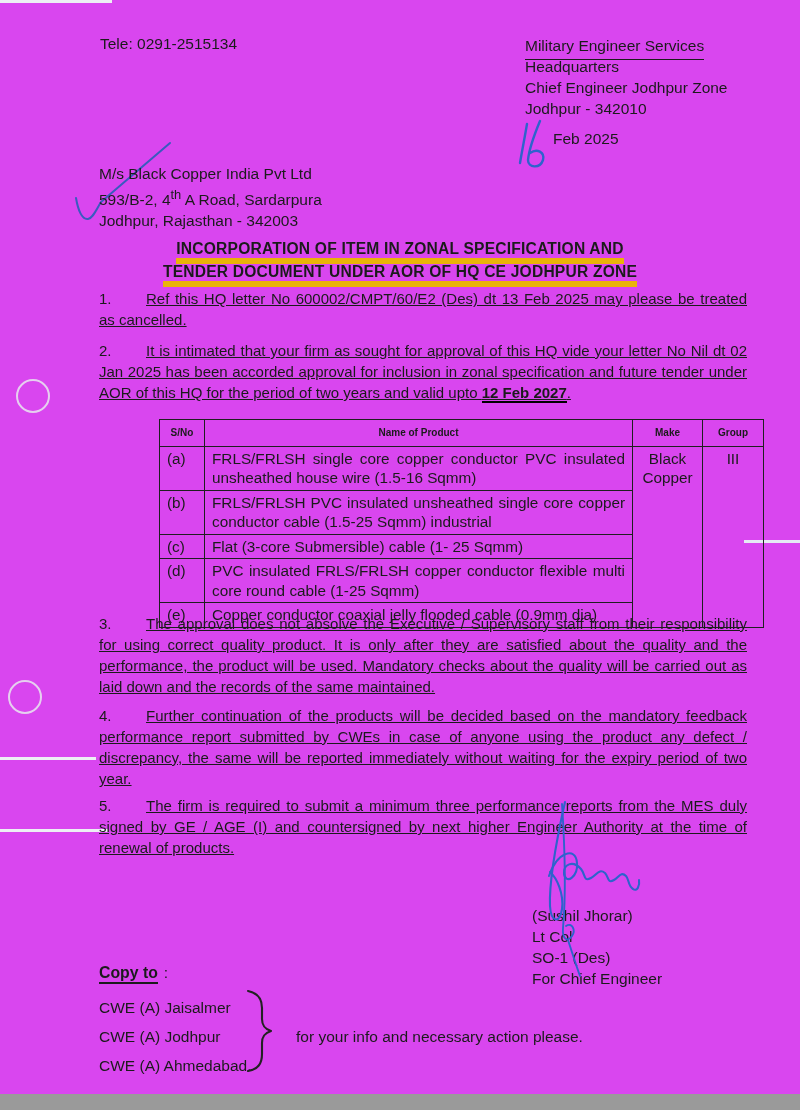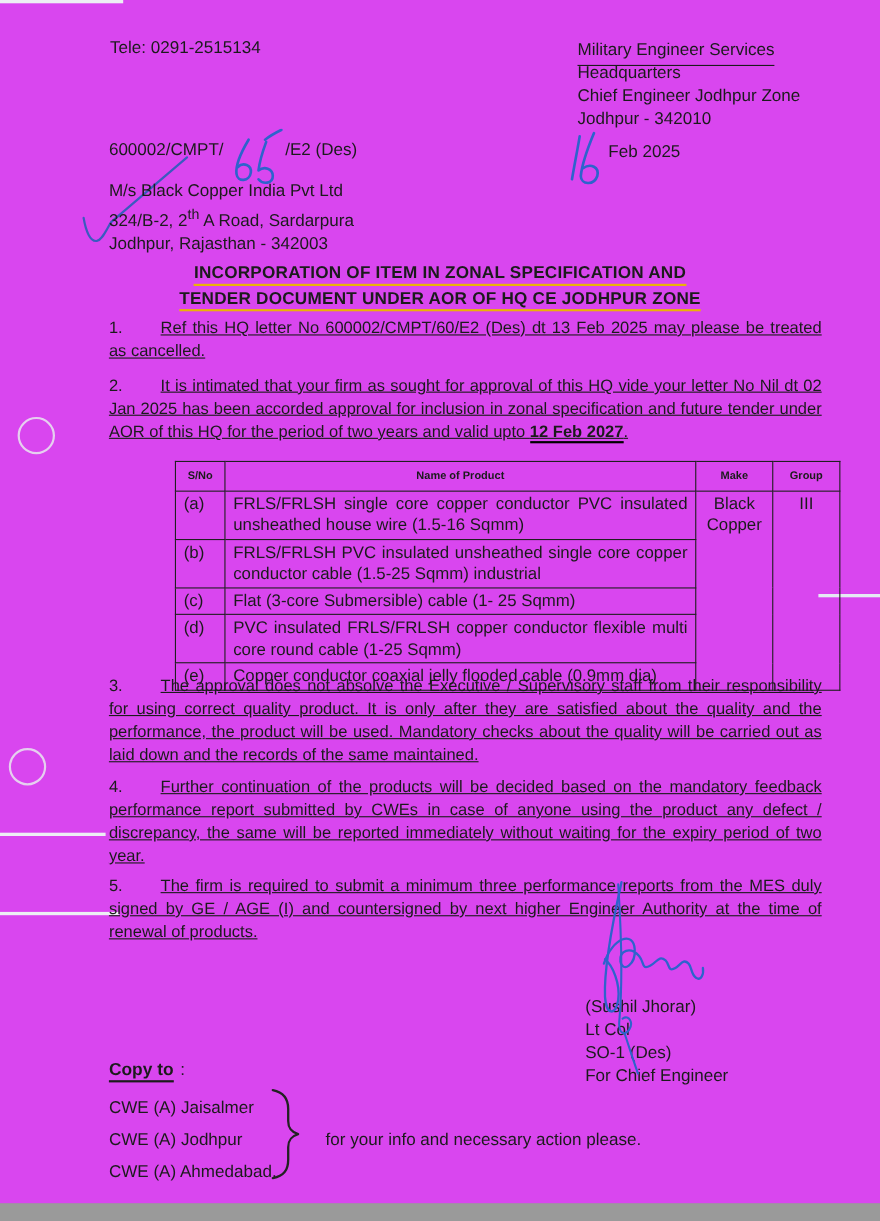--- a/index.html
+++ b/index.html
@@ -9,21 +9,21 @@
     font-family:"Liberation Sans","DejaVu Sans",sans-serif;
     color:#1b1b1b;
   }
   .abs{position:absolute;}
   .txt{font-size:15.5px;line-height:21px;}
   .para{width:648px;text-align:justify;font-size:15px;line-height:21px;text-decoration:underline;}
   .pnum{display:inline-block;width:47px;}
   .bold-u{font-weight:bold;border-bottom:2px solid #000000;}
   .u-line{border-bottom:1.6px solid #1b1b1b;padding-bottom:5px;}
   .subject{font-weight:bold;text-align:center;font-size:15.6px;line-height:23px;letter-spacing:.2px;}
-  .subject span{border-bottom:2px solid #eab308;padding-bottom:1px;}
+  .subject span{border-bottom:6px solid #eab308;padding-bottom:1px;}
   .hdr-line{font-size:15.5px;line-height:21px;}
   table.prod{border-collapse:collapse;table-layout:fixed;width:604px;}
   table.prod th,table.prod td{
     border:1.7px solid #1f1f1f;font-size:15.3px;line-height:19.5px;
     padding:2px 7px;vertical-align:top;word-wrap:break-word;
   }
   table.prod th{text-align:center;padding:3px 6px;font-size:10px;}
   td.c-sno{text-align:left;}
   td.c-prod{text-align:justify;}
   td.c-make,td.c-group{text-align:center;vertical-align:middle;line-height:20px;}
@@ -49,43 +49,34 @@
 
   <div class="abs txt" style="left:100px;top:33px;">Tele: 0291-2515134</div>
 
   <div class="abs" style="left:525px;top:35px;">
     <div class="hdr-line"><span class="u-line">Military Engineer Services</span></div>
     <div class="hdr-line">Headquarters</div>
     <div class="hdr-line">Chief Engineer Jodhpur Zone</div>
     <div class="hdr-line">Jodhpur - 342010</div>
   </div>
 
-  <div class="abs" style="left:99px;top:126px;display:flex;align-items:flex-start;">
-    <span class="txt">600002/CMPT/</span>
-    <svg class="abs" style="position:static;margin:-9px 2px 0 6px;" width="48" height="52" viewBox="0 0 48 52">
-      <path class="ink" d="M 17 10 C 11 20 5 33 6 41 C 7 49 18 48 19 40 C 20 33 12 30 7 35"></path>
-      <path class="ink" d="M 33 12 C 30 20 27 30 26 38 C 31 34 39 36 39 43 C 39 50 30 51 26 46"></path>
-      <path class="ink" d="M 32 10 C 37 6 43 3 47 1"></path>
-    </svg>
-    <span class="txt">/E2 (Des)</span>
-  </div>
 
   <svg class="abs" style="left:513px;top:118px;" width="38" height="52" viewBox="0 0 38 52">
     <path class="ink" d="M 14 6 C 12 18 9 33 7 45"></path>
     <path class="ink" d="M 27 3 C 22 15 16 32 15 42 C 15 50 27 51 30 42 C 32 34 24 30 17 35"></path>
   </svg>
   <div class="abs txt" style="left:553px;top:128px;">Feb 2025</div>
 
   <svg class="abs" style="left:70px;top:140px;" width="104" height="88" viewBox="0 0 104 88">
     <path class="ink-thin" d="M 6 58 C 8 70 12 80 18 79 C 23 78 26 70 31 62 L 100 3"></path>
   </svg>
 
   <div class="abs txt" style="left:99px;top:163px;">
     <div>M/s Black Copper India Pvt Ltd</div>
-    <div><span>324/B-2, 2</span><sup>th</sup><span> A Road, Sardarpura</span></div>
+    <div><span>593/B-2, 4</span><sup>th</sup><span> A Road, Sardarpura</span></div>
     <div>Jodhpur, Rajasthan - 342003</div>
   </div>
 
   <div class="abs subject" style="left:76px;top:237px;width:648px;">
     <div><span>INCORPORATION OF ITEM IN ZONAL SPECIFICATION AND</span></div>
     <div><span>TENDER DOCUMENT UNDER AOR OF HQ CE JODHPUR ZONE</span></div>
   </div>
 
   <div class="abs para" style="left:99px;top:288px;">
     <span class="pnum">1.</span><span>Ref this HQ letter No 600002/CMPT/60/E2 (Des) dt 13 Feb 2025 may please be treated as cancelled.</span>

